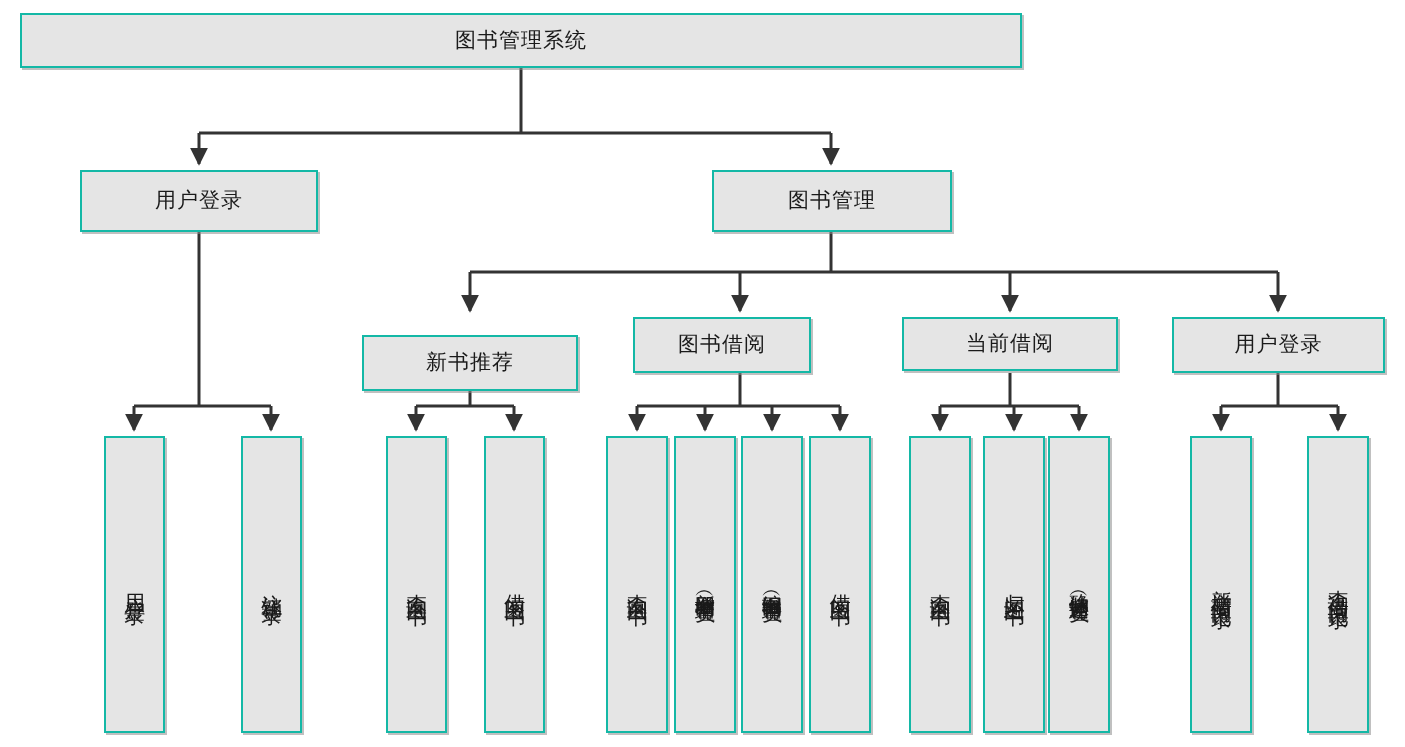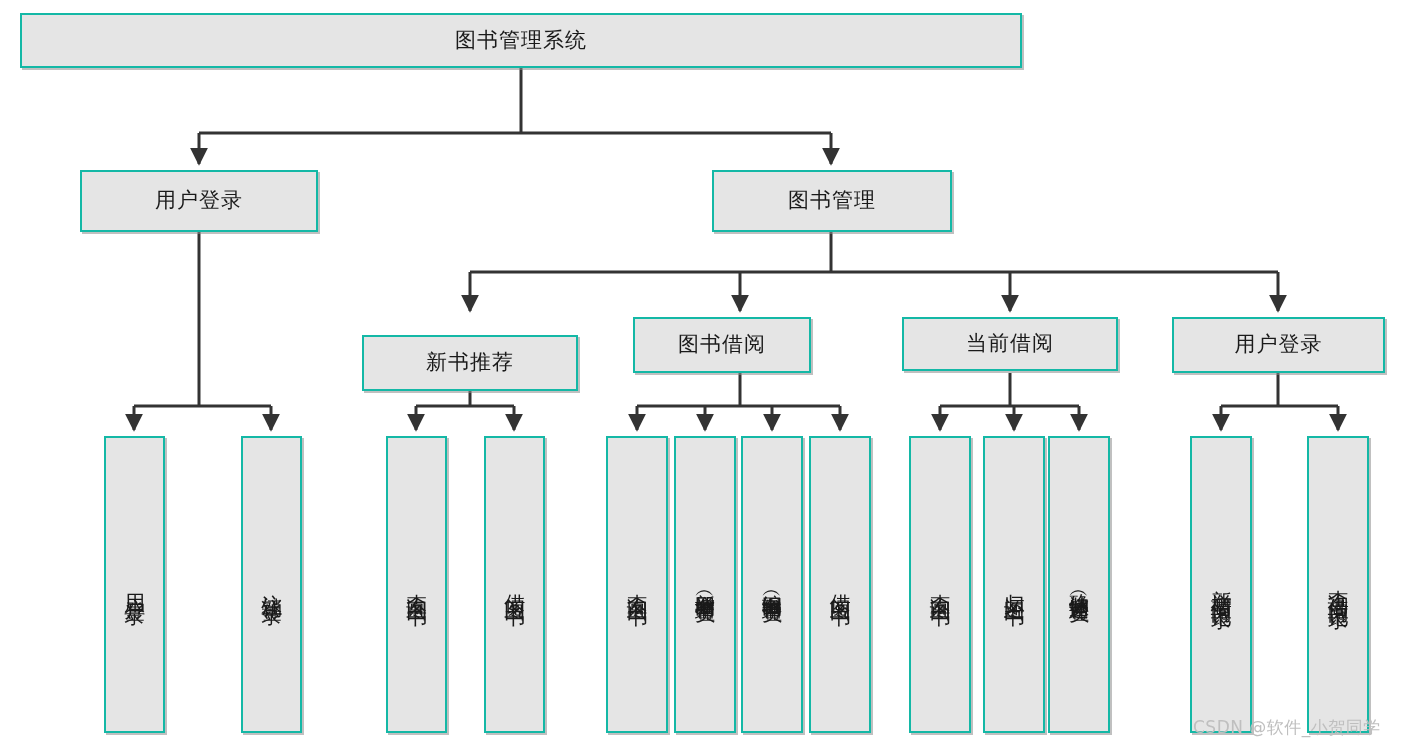--- a/index.html
+++ b/index.html
@@ -170,14 +170,13 @@
         <span class="vlabel">确认归还（管理员）</span>
       </div>
       <div class="node node-v" style="left: 1190px; top: 436px; width: 62px; height: 297px;">
         <span class="vlabel">新增借阅记录</span>
       </div>
       <div class="node node-v" style="left: 1307px; top: 436px; width: 62px; height: 297px;">
         <span class="vlabel">查询借阅记录</span>
       </div>
     </div>
 
-  <div class="watermark" id="watermark" style="left: 1193px; top: 716px;">CSDN @软件_小贺同学</div>
 </div>
 
 </body></html>

